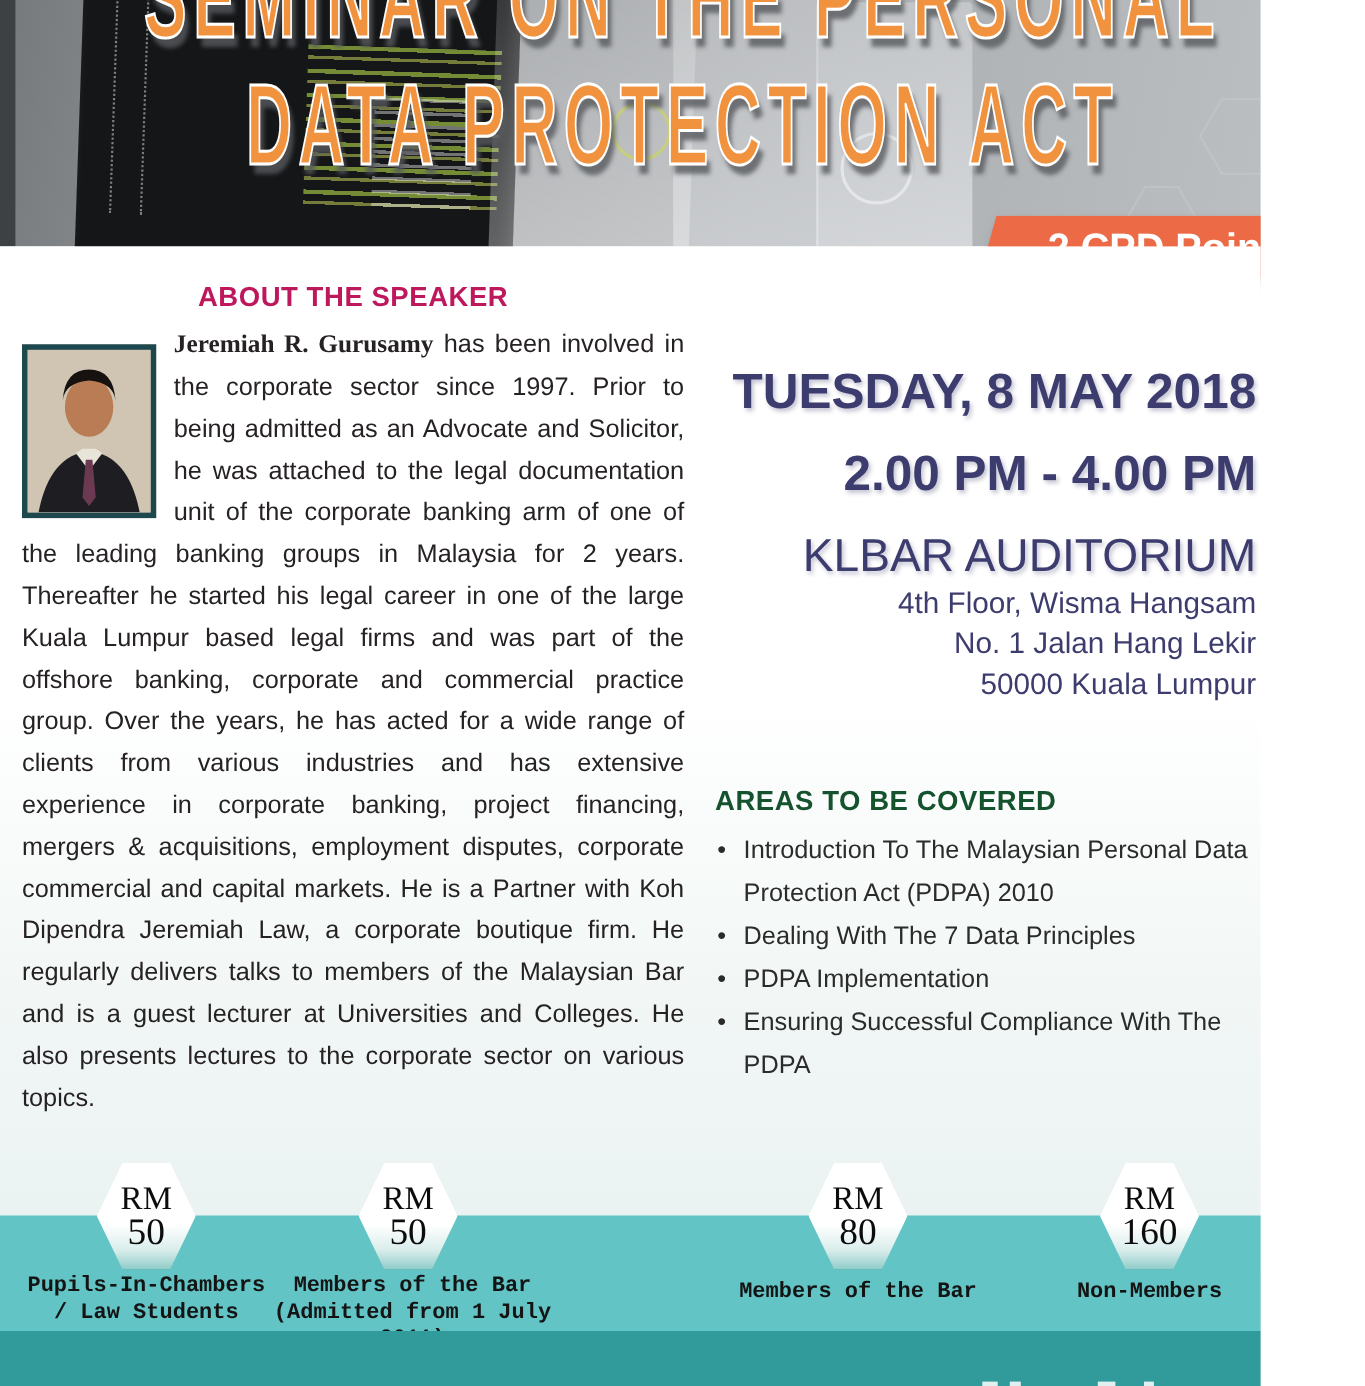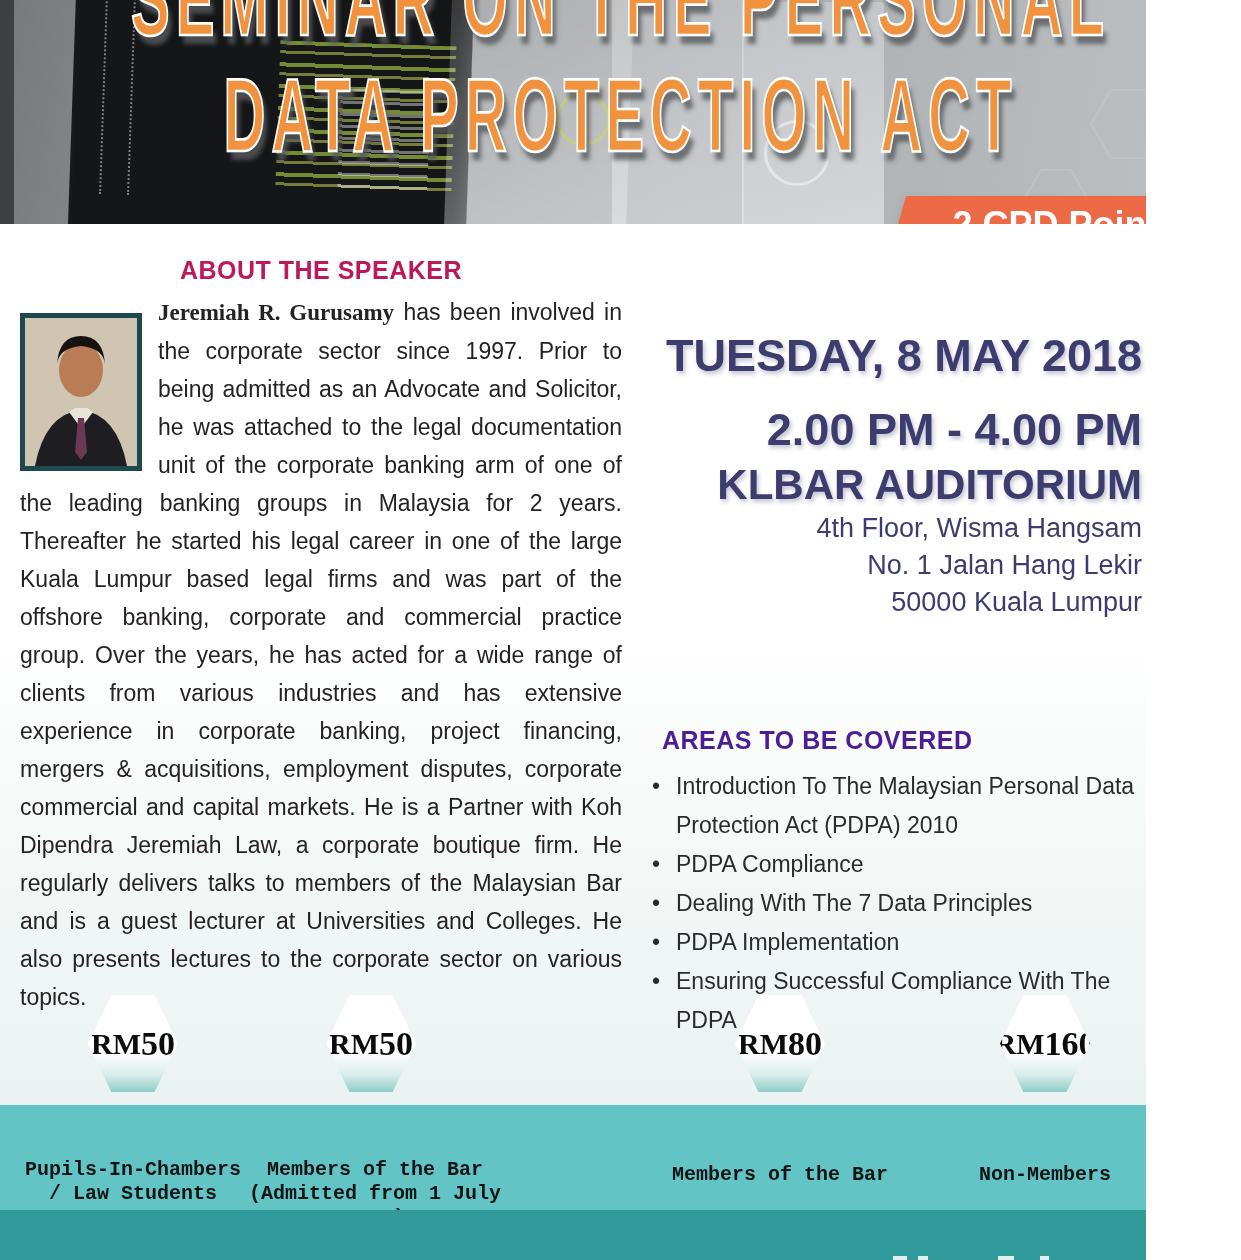--- a/index.html
+++ b/index.html
@@ -50,37 +50,37 @@
   .speaker h2{margin:0;text-align:center;font-size:25px;font-weight:700;color:#be185d;letter-spacing:.5px;}
   .speaker p{margin:8px 0 0;font-size:23px;line-height:38px;text-align:justify;}
   .photo{float:left;width:112px;height:148px;border:5px solid #1d484d;margin:20px 16px 8px 0;
          background:#cfc5b2;overflow:hidden;}
   .speaker b{font-weight:700;font-family:Liberation Serif, serif;}
 
   
   .event{position:absolute;left:650px;top:332px;width:492px;text-align:right;color:#3d3c6e;}
   .event .date{font-size:45px;line-height:48px;font-weight:700;text-shadow:2px 3px 4px rgba(61,60,110,.30);}
   .event .time{font-size:45px;line-height:48px;font-weight:700;margin-top:26px;text-shadow:2px 3px 4px rgba(61,60,110,.30);}
-  .event .venue{font-size:42px;line-height:46px;font-weight:700;margin-top:8px;text-shadow:2px 3px 4px rgba(61,60,110,.30);}
+  .event .venue{font-size:42px;line-height:46px;font-weight:400;margin-top:28px;text-shadow:2px 3px 4px rgba(61,60,110,.30);}
   .event .addr{font-size:27px;line-height:34px;margin-top:3px;}
 
   
   .areas{position:absolute;left:650px;top:714px;width:508px;color:#2b2b2b;}
-  .areas h3{margin:12px;font-size:25px;font-weight:700;color:#4c1d95;letter-spacing:.5px;}
+  .areas h3{margin:0;font-size:25px;font-weight:700;color:#14532d;letter-spacing:.5px;}
   .areas ul{margin:10px 0 0;padding:0;list-style:none;}
   .areas li{position:relative;padding-left:26px;font-size:23px;line-height:39px;}
   .areas li::before{content:"\2022";position:absolute;left:2px;top:0;}
 
   
   .teal-band{position:absolute;left:0;top:1105px;width:1241px;height:105px;background:#62c4c5;}
-  .hex{position:absolute;top:995px;width:90px;height:97px;
+  .hex{position:absolute;top:1057px;width:90px;height:97px;
        clip-path:polygon(26% 0,74% 0,100% 50%,74% 100%,26% 100%,0 50%);
        background:linear-gradient(180deg,#ffffff 0%,#ffffff 58%,#d9edeb 82%,#8fccc9 100%);
-       display:flex;flex-direction:row;align-items:center;justify-content:center;
-       font-family:"Liberation Serif",serif;font-weight:700;color:#0c0c0c;
+       display:flex;flex-direction:column;align-items:center;justify-content:center;
+       font-family:"Liberation Serif",serif;font-weight:400;color:#0c0c0c;
        filter:drop-shadow(3px 5px 4px rgba(40,80,80,.45));}
   .hex .rm{font-size:30px;line-height:29px;}
   .hex .amt{font-size:34px;line-height:33px;}
   .hex1{left:88px;} .hex2{left:326px;} .hex3{left:735px;} .hex4{left:1000px;}
   .price-label{position:absolute;top:1158px;text-align:center;font-weight:700;font-size:20px;
                line-height:24px;color:#141414;font-family:Liberation Mono, monospace;}
   .pl1{left:18px;width:230px;} .pl2{left:235px;width:280px;}
   .pl3{left:655px;width:250px;top:1163px;} .pl4{left:945px;width:200px;top:1163px;}
 
   
@@ -152,21 +152,20 @@
     <div class="venue">KLBAR AUDITORIUM</div>
     <div class="addr">4th Floor, Wisma Hangsam</div>
     <div class="addr">No. 1 Jalan Hang Lekir</div>
     <div class="addr">50000 Kuala Lumpur</div>
   </div>
 
   <div class="areas">
     <h3>AREAS TO BE COVERED</h3>
     <ul>
       <li>Introduction To The Malaysian Personal Data Protection Act (PDPA) 2010</li>
-      <li>PDPA Compliance</li>
       <li>Dealing With The 7 Data Principles</li>
       <li>PDPA Implementation</li>
       <li>Ensuring Successful Compliance With The PDPA</li>
     </ul>
   </div>
 
   <div class="teal-band"></div>
 
   <div class="hex hex1">
     <span class="rm">RM</span>

